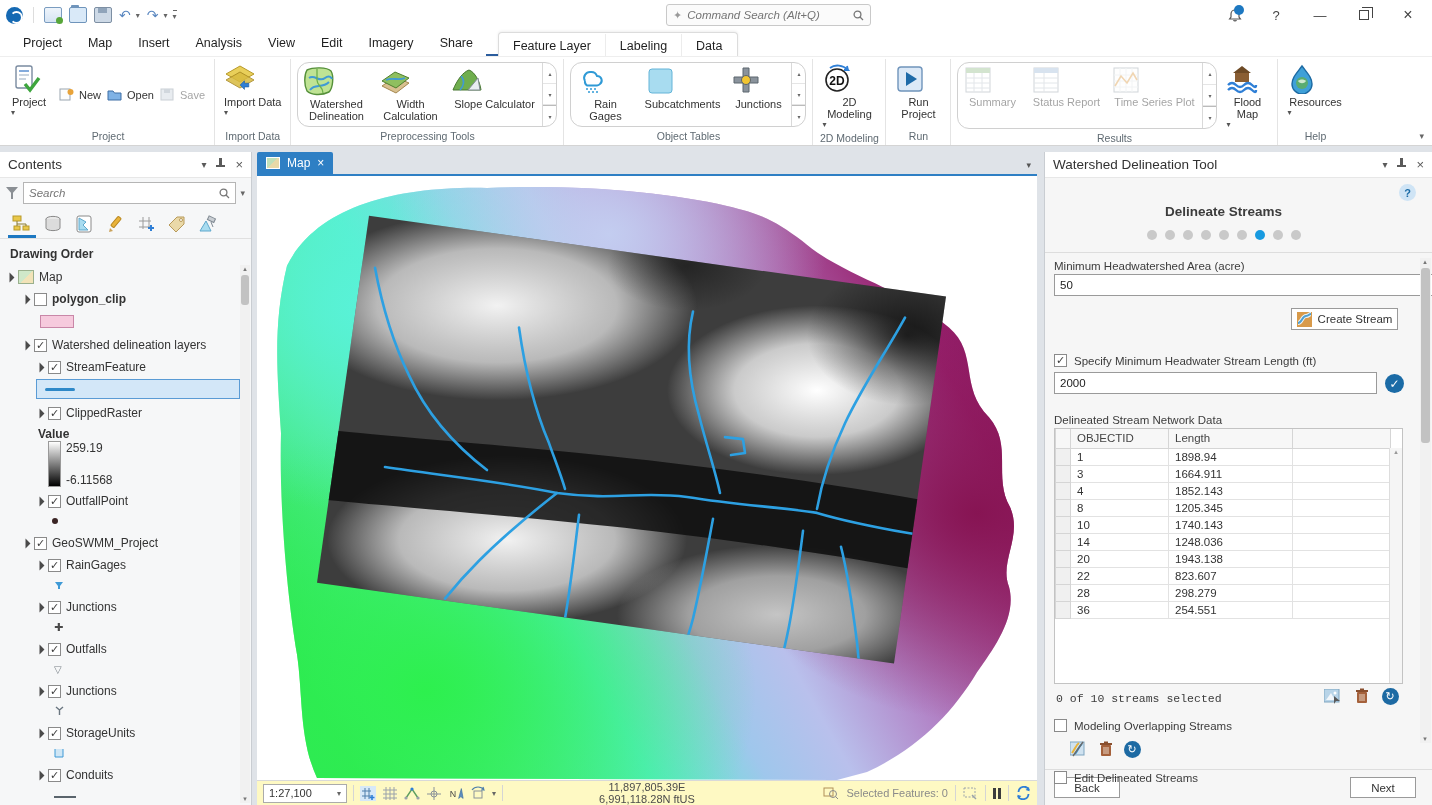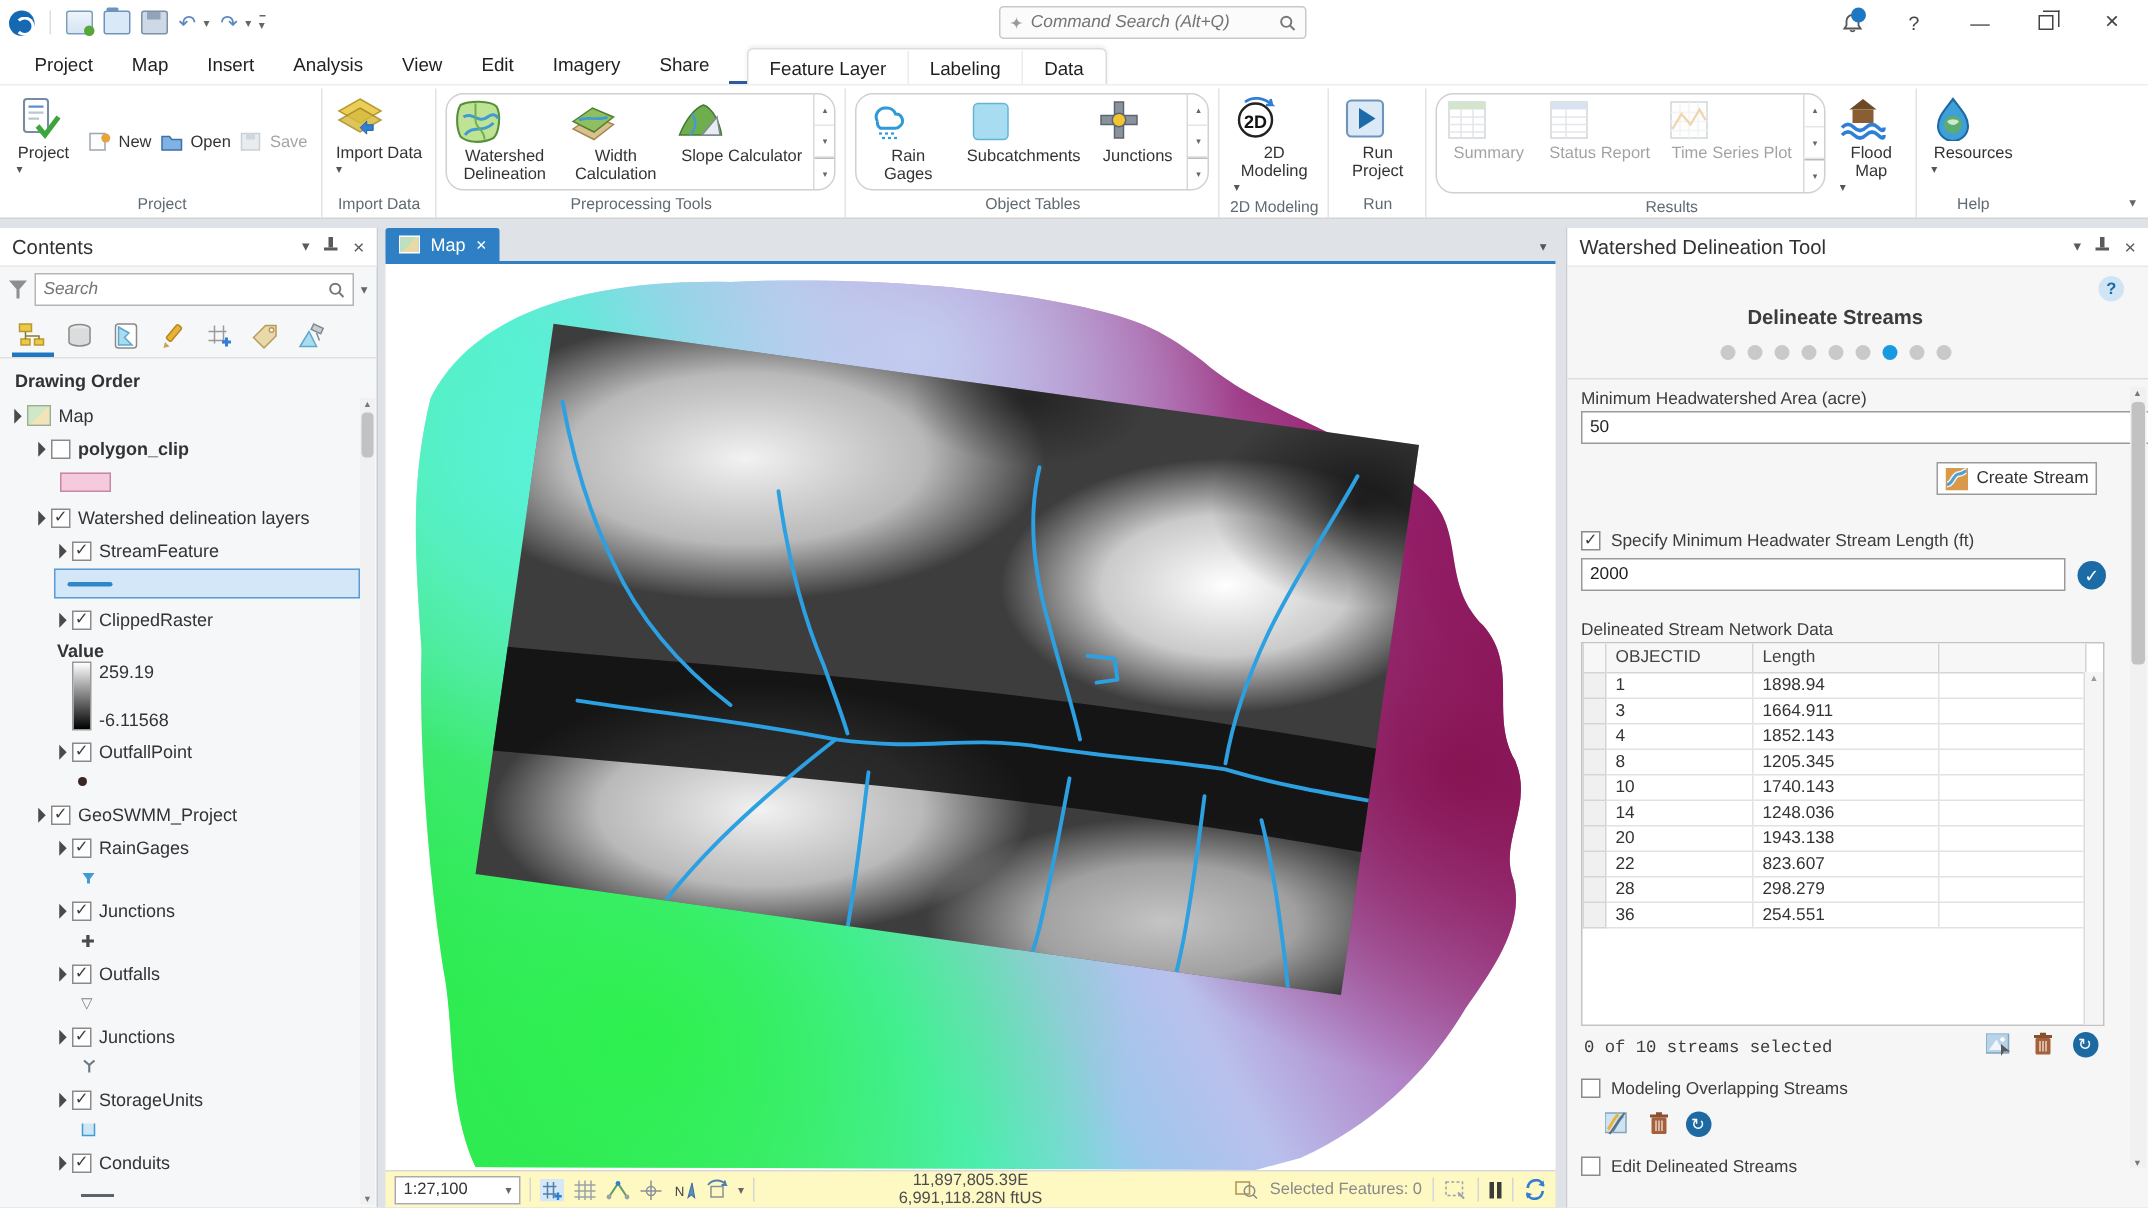--- a/index.html
+++ b/index.html
@@ -975,16 +975,24 @@
           <span class="cb"></span>
           <span>Edit Delineated Streams</span>
         </div>
 
         <div class="scrollbar-v" style="right:1px; top:80px; bottom:26px; width:11px;">
           <span class="sb-ar" style="top:0;">▴</span>
           <span class="sb-thumb" style="top:10px; height:175px; width:9px;"></span>
           <span class="sb-ar" style="bottom:0;">▾</span>
         </div>
       </div>
+      <div class="tp-footer">
+        <button class="btn navbtn">
+            <span>Back</span>
+          </button>
+        <button class="btn navbtn">
+            <span>Next</span>
+          </button>
+      </div>
     </aside>
 
   </div>
 </div>
 
 </body></html>

